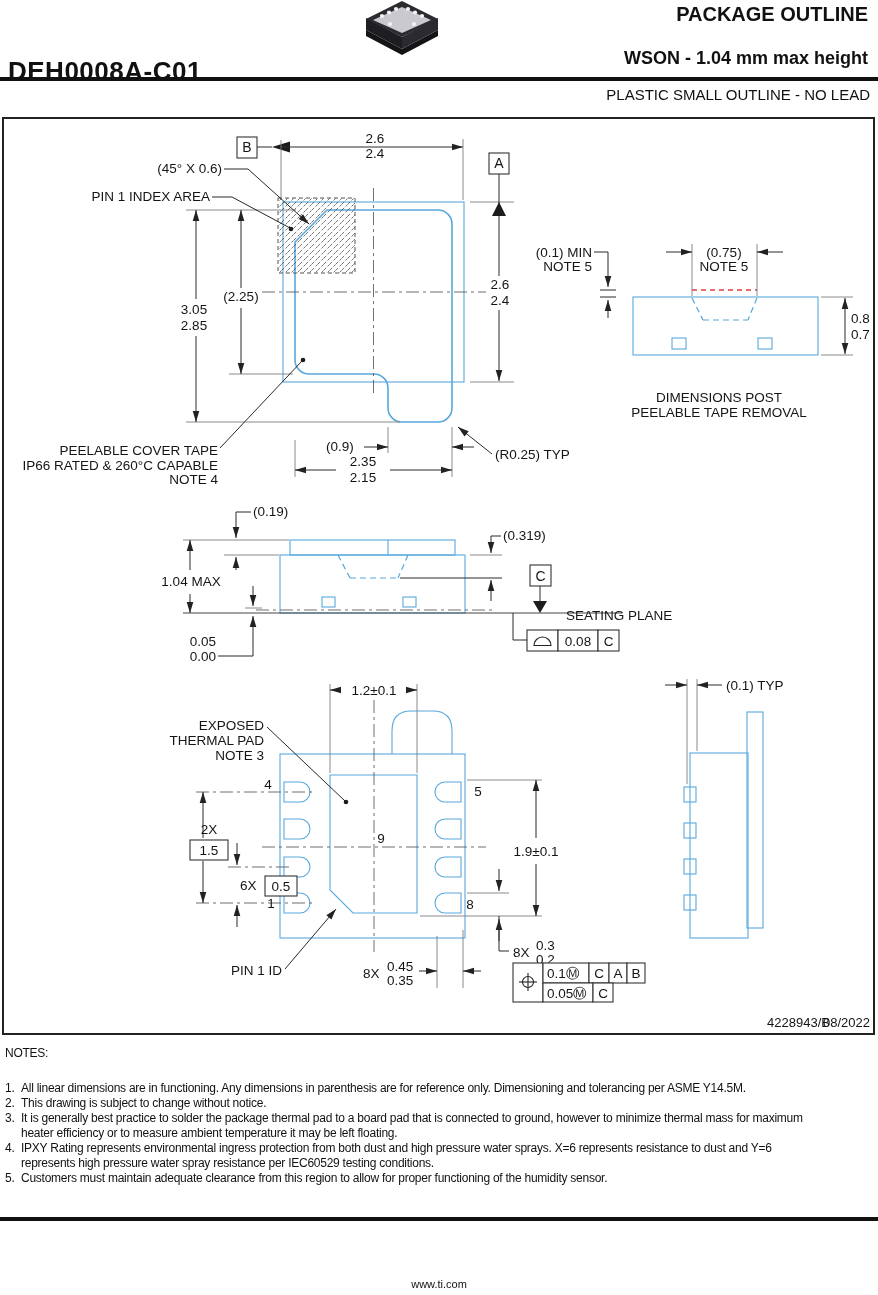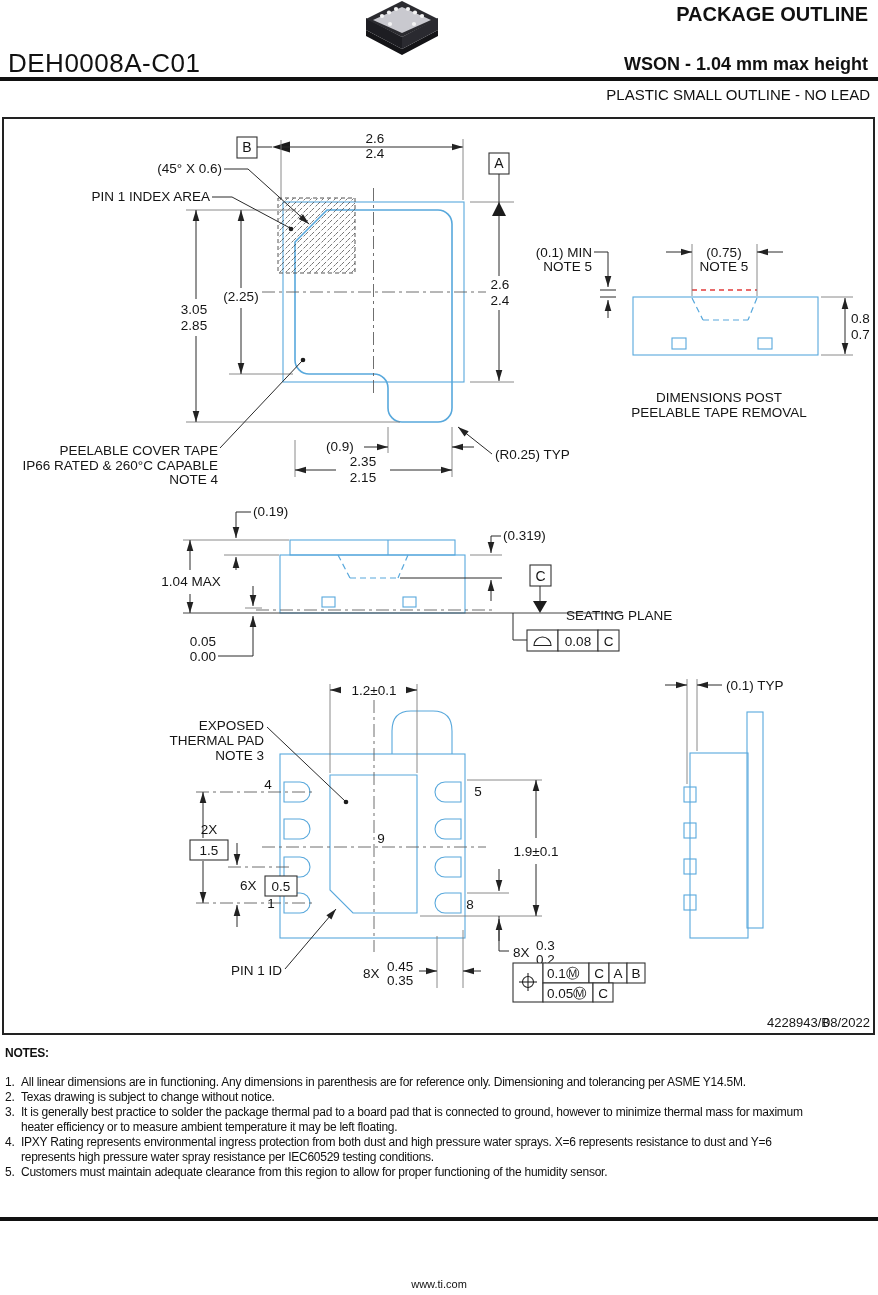--- a/index.html
+++ b/index.html
@@ -1,27 +1,27 @@
 <!DOCTYPE html>
 <html><head>
 <meta charset="utf-8">
 <style>
   html,body{margin:0;padding:0;}
   body{width:878px;height:1295px;position:relative;background:#fff;
        font-family:"Liberation Sans",sans-serif;color:#111;overflow:hidden;}
   .abs{position:absolute;}
   
-  .part-number{left:8px;top:48px;font-size:26px;font-weight:normal;letter-spacing:.5px;}
+  .part-number{left:8px;top:56px;font-size:26px;font-weight:bold;letter-spacing:.5px;}
   .doc-title{right:10px;top:3px;font-size:20px;font-weight:bold;}
-  .doc-subtitle{right:10px;top:54px;font-size:18px;font-weight:bold;}
+  .doc-subtitle{right:10px;top:48px;font-size:18px;font-weight:bold;}
   .pkg-type{right:8px;top:86px;font-size:15px;}
   .rule{left:0;top:77px;width:878px;height:4px;background:#111;}
   
   .notes{left:5px;top:1046px;width:815px;font-size:12px;line-height:15px;letter-spacing:-0.25px;}
-  .notes-heading{margin:0 0 14px 0;font-weight:bold;}
+  .notes-heading{margin:0 0 20px 0;}
   .note{display:flex;margin:0;}
   .note .n{width:16px;flex:none;}
   .note .t{width:790px;}
   
   .footer-rule{left:0;top:1217px;width:878px;height:4px;background:#111;}
   .ti{left:375px;top:1299px;display:flex;align-items:flex-end;}
   .ti-word{margin-left:6px;font-family:Liberation Sans, sans-serif;font-weight:bold;
            font-variant:small-caps;line-height:15px;margin-top:6px;}
   .ti-word .l1{font-size:18px;}
   .ti-word .l2{font-size:22px;}
@@ -350,21 +350,21 @@
 </svg>
 
 <div class="abs notes">
   <p class="notes-heading">NOTES:</p>
   <div class="note">
       <span class="n">1.</span>
       <span class="t">All linear dimensions are in functioning. Any dimensions in parenthesis are for reference only. Dimensioning and tolerancing per ASME Y14.5M.</span>
     </div>
   <div class="note">
       <span class="n">2.</span>
-      <span class="t">Texas drawing is subject to change without notice.</span>
+      <span class="t">This drawing is subject to change without notice.</span>
     </div>
   <div class="note">
       <span class="n">3.</span>
       <span class="t">It is generally best practice to solder the package thermal pad to a board pad that is connected to ground, however to minimize thermal mass for maximum heater efficiency or to measure ambient temperature it may be left floating.</span>
     </div>
   <div class="note">
       <span class="n">4.</span>
       <span class="t">IPXY Rating represents environmental ingress protection from both dust and high pressure water sprays. X=6 represents resistance to dust and Y=6 represents high pressure water spray resistance per IEC60529 testing conditions.</span>
     </div>
   <div class="note">

